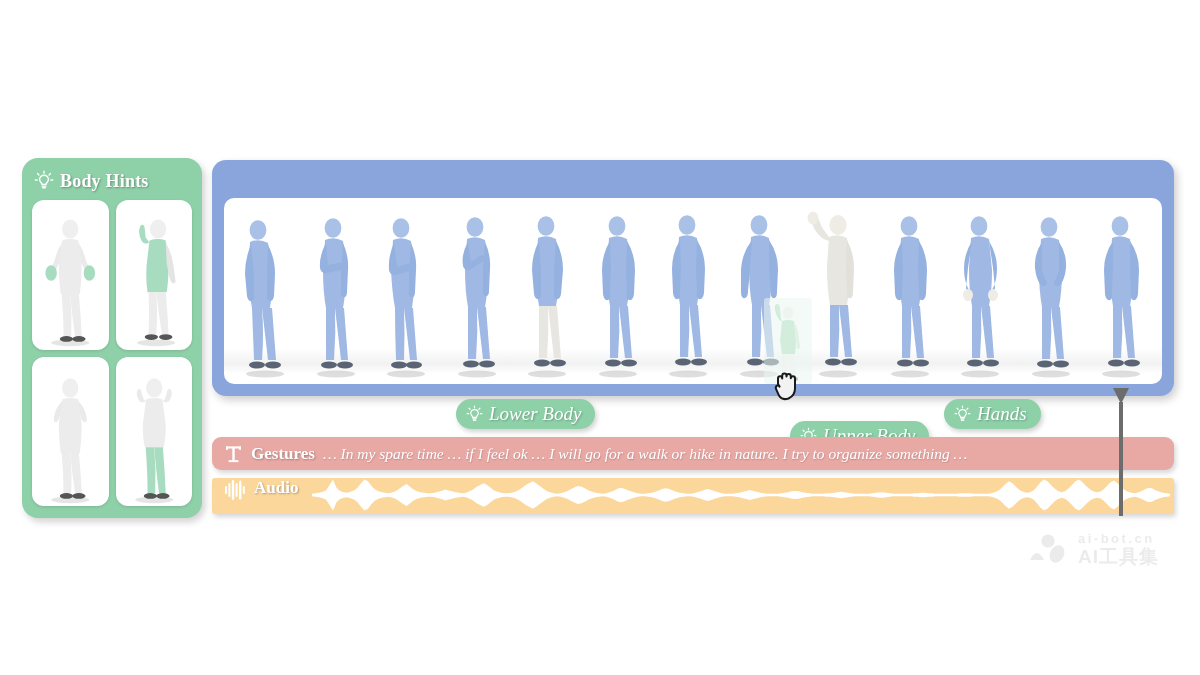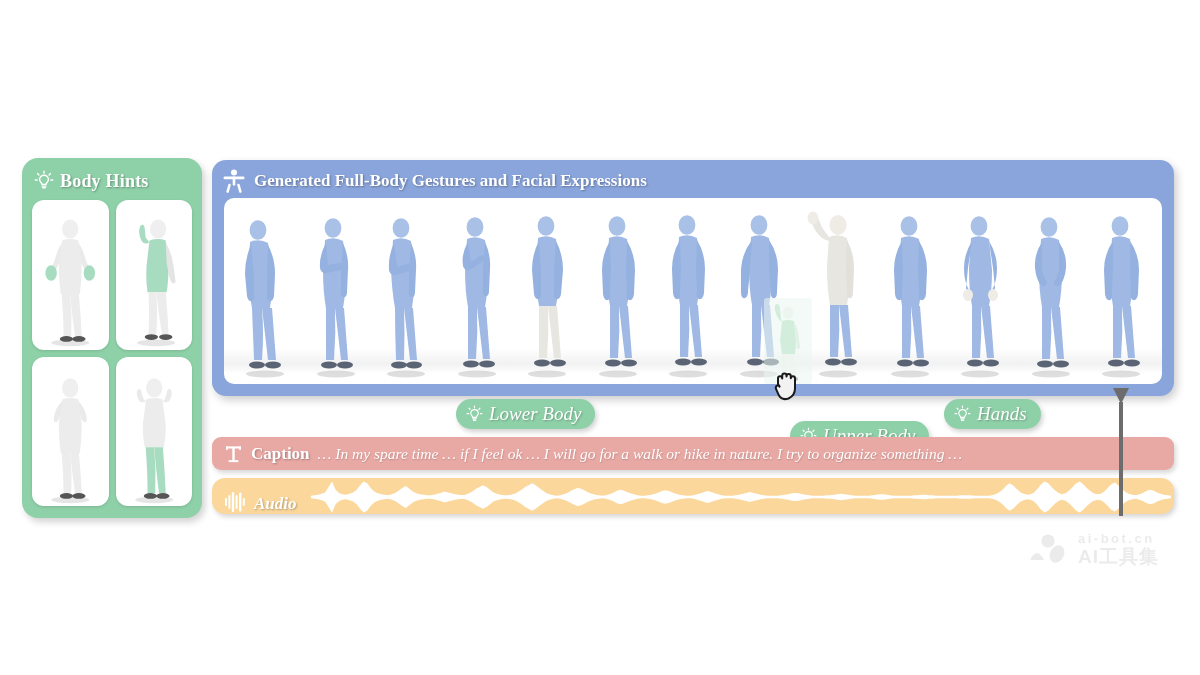--- a/index.html
+++ b/index.html
@@ -93,23 +93,23 @@
   .caption-text{
     color:#ffffff;font-size:15.5px;font-style:italic;
     font-family:"Liberation Serif", serif;
     text-shadow:.5px .5px 1.5px rgba(0,0,0,.20);
     white-space:nowrap;overflow:hidden;
   }
 
   
   .audio-row{
     position:absolute;left:212px;top:478px;width:962px;height:36px;
-    background:#fbd79b;border-radius:13px;display:flex;align-items:flex-end;
+    background:#fbd79b;border-radius:3px;display:flex;align-items:flex-start;
     padding-left:12px;box-sizing:border-box;gap:8px;
-    box-shadow:2px 3px 5px rgba(0,0,0,.16);overflow:hidden;font-style:italic;
+    box-shadow:2px 3px 5px rgba(0,0,0,.16);overflow:hidden;
   }
   .audio-label{
     color:#ffffff;font-size:17px;font-weight:bold;
     text-shadow:1px 1px 2px rgba(0,0,0,.28);
     font-family:"Liberation Serif", serif;
   }
   .wave-wrap{position:relative;flex:1;height:34px;margin-left:6px;}
 
   
   .playhead{
@@ -223,32 +223,20 @@
             <path d="M40 88 Q42 114 45 136 L52 136 Q51 112 49 88 Z" fill="#a8dcc0"></path>
             <ellipse cx="36" cy="139" rx="7" ry="3" fill="#555"></ellipse>
             <ellipse cx="49" cy="139" rx="7" ry="3" fill="#555"></ellipse>
           </g>
         </svg>
       </div>
     </div>
   </div>
 
   <div class="gen-panel">
-    <div class="gen-header">
-      <svg width="24" height="26" viewBox="0 0 24 26">
-        <g fill="#ffffff">
-          <circle cx="12" cy="4.6" r="3"></circle>
-          <rect x="1.5" y="8.6" width="21" height="2.6" rx="1.3"></rect>
-          <rect x="10.7" y="8.6" width="2.6" height="9" rx="1.2"></rect>
-          <rect x="5.4" y="15.6" width="2.5" height="9.4" rx="1.2" transform="rotate(16 6.6 20)"></rect>
-          <rect x="16.1" y="15.6" width="2.5" height="9.4" rx="1.2" transform="rotate(-16 17.3 20)"></rect>
-        </g>
-      </svg>
-      <span class="gen-title">Generated Full-Body Gestures and Facial Expressions</span>
-    </div>
 
     <div class="gen-canvas">
       <div class="floor"></div>
       <div class="figure-strip">
 
         <svg width="66" height="172" viewBox="0 0 66 172">
           <ellipse cx="33" cy="166" rx="19" ry="3.4" fill="#000" opacity=".13"></ellipse>
           <ellipse cx="26" cy="22" rx="8.4" ry="9.8" fill="#a9c1e6"></ellipse>
           <path d="M18 34 Q27 30 36 35 L40 66 Q41 84 38 100 L20 100 Q17 84 16 64 Z" fill="#9fb9e4"></path>
           <path d="M19 37 Q13 50 13 66 L15 88 Q16 94 20 93 Q23 92 22 86 L22 66" fill="#95b1e0"></path>
@@ -467,21 +455,21 @@
   <div class="caption-row">
     <svg width="19" height="22" viewBox="0 0 19 22">
       <g fill="#ffffff">
         <rect x="2" y="3.4" width="15" height="2.1"></rect>
         <rect x="2" y="3.4" width="2" height="3.4"></rect>
         <rect x="15" y="3.4" width="2" height="3.4"></rect>
         <rect x="8.3" y="4.2" width="2.4" height="13.4"></rect>
         <rect x="4.6" y="17.2" width="9.8" height="1.9"></rect>
       </g>
     </svg>
-    <span class="caption-label">Caption</span>
+    <span class="caption-label">Gestures</span>
     <span class="caption-text">… In my spare time … if I feel ok   … I will go for a walk or hike in nature. I try to organize something …</span>
   </div>
 
   <div class="audio-row">
     <svg width="22" height="24" viewBox="0 0 22 24">
       <g fill="#ffffff">
         <rect x="1" y="8" width="2" height="8" rx="1"></rect>
         <rect x="4.4" y="5" width="2" height="14" rx="1"></rect>
         <rect x="7.8" y="2" width="2.4" height="20" rx="1.2"></rect>
         <rect x="11.6" y="5" width="2" height="14" rx="1"></rect>

